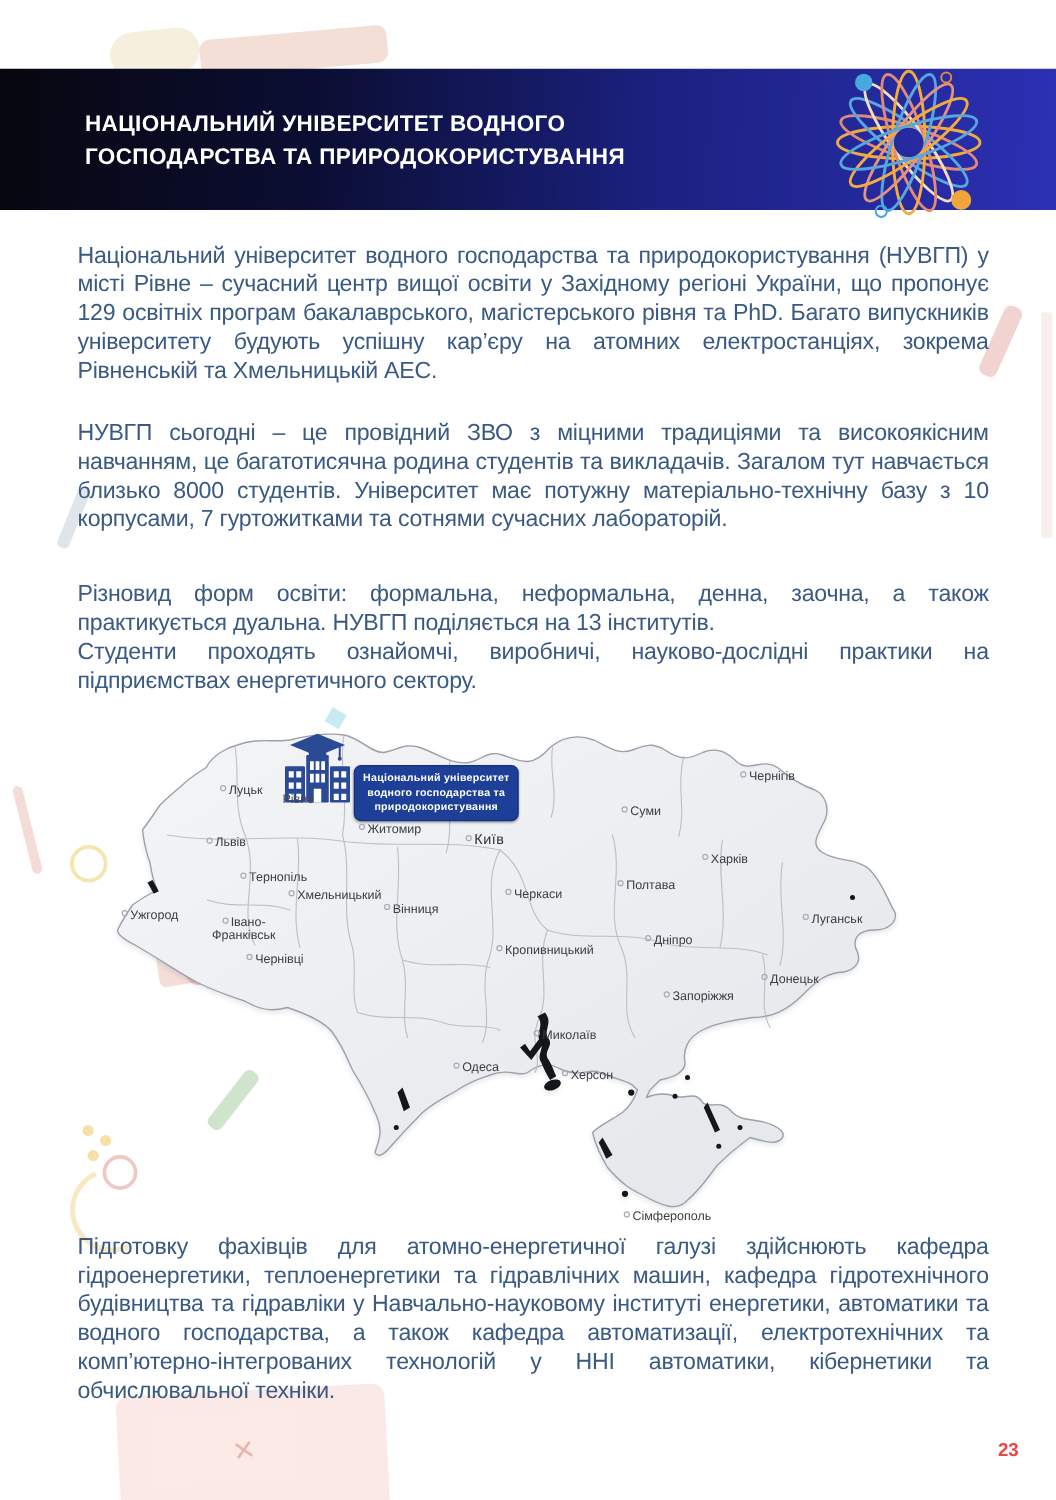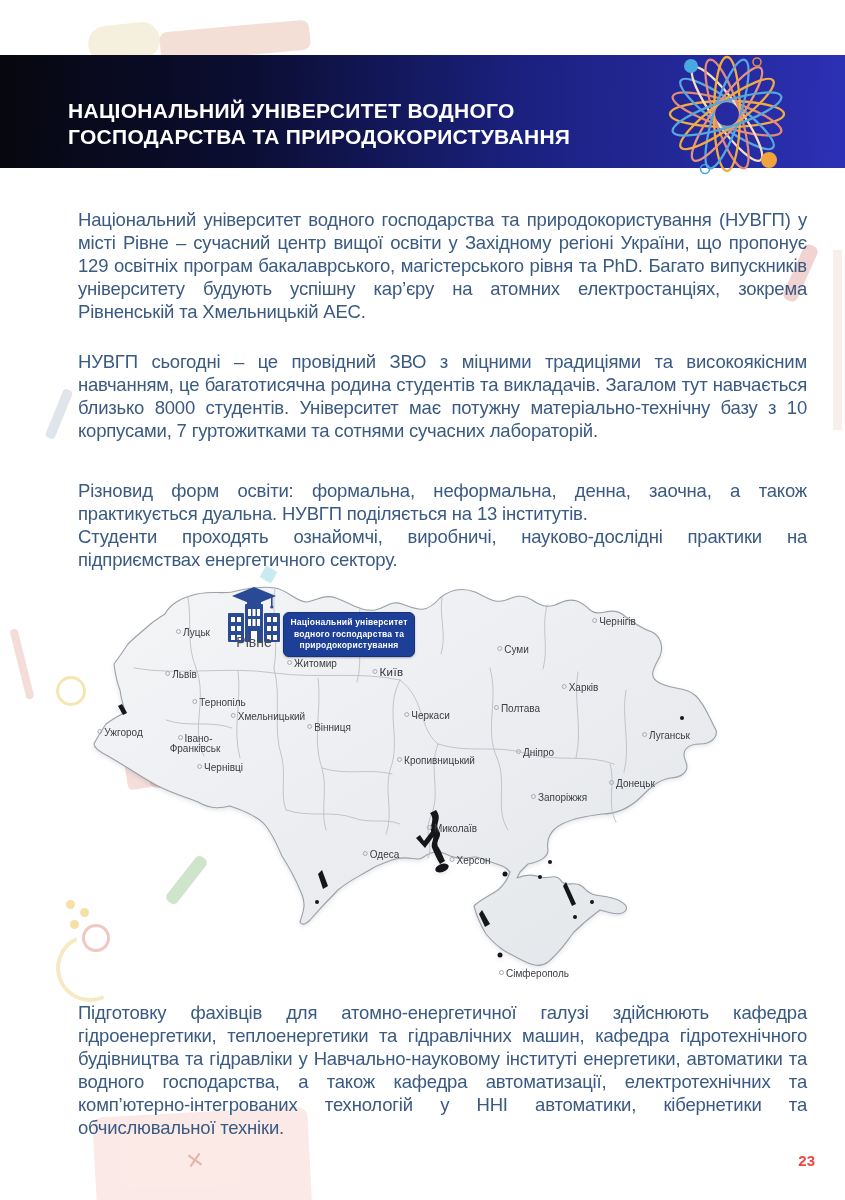--- a/index.html
+++ b/index.html
@@ -8,28 +8,28 @@
     background:#ffffff;font-family:"Liberation Sans",sans-serif;
   }
   
   .decor{position:absolute;pointer-events:none;}
   
   #banner{
     position:absolute;left:0;top:55px;width:845px;height:113px;
     background:linear-gradient(93deg,#07070f 0%,#0b0e33 30%,#1b2180 62%,var(--c-banner-to,#2c30b4) 100%);
   }
   #banner-title{
-    position:absolute;left:68px;top:43px;color:#ffffff;
-    font-size:21px;font-weight:700;line-height:26px;letter-spacing:.3px;
+    position:absolute;left:68px;top:31px;color:#ffffff;
+    font-size:18px;font-weight:700;line-height:26px;letter-spacing:.3px;
   }
   #banner-title span{display:block;white-space:nowrap;}
   #atom-logo{position:absolute;left:651px;top:40px;width:152px;height:150px;}
   
   .para{
-    position:absolute;left:62px;width:729px;margin:16px;
+    position:absolute;left:62px;width:729px;margin:0;
     color:var(--c-body,#3a5a82);
     font-size:18.5px;line-height:23px;text-align:justify;letter-spacing:-0.2px;
   }
   #p1{top:192px;} #p2{top:334px;} #p3a{top:463px;} #p3b{top:509px;} #p4{top:985px;}
   
   #map{position:absolute;left:70px;top:572px;width:660px;height:400px;}
   #map svg.ukraine{position:absolute;left:0;top:0;filter:drop-shadow(0 2px 2px rgba(40,50,70,.12));}
   .city{
     position:absolute;transform:translate(-50%,-50%);
     font-size:10px;color:#3a3d42;white-space:nowrap;line-height:10px;
@@ -43,22 +43,22 @@
   #badge-box{
     position:absolute;left:213px;top:40px;width:122px;
     background:var(--c-badge,#1d3f97);border:1px solid #16307a;border-radius:6px;
     padding:4px 4px;text-align:center;
     color:#ffffff;font-size:8.5px;font-weight:700;line-height:11.5px;letter-spacing:.2px;
     box-shadow:0 1px 2px rgba(0,0,30,.3);
   }
   #badge-box span{display:block;}
   #building-icon{position:absolute;left:156px;top:14px;width:56px;height:58px;}
   #badge-city{
-    position:absolute;left:156px;top:62px;width:56px;text-align:center;
-    font-size:14px;color:#4a4d52;
+    position:absolute;left:156px;top:62px;width:56px;
+    font-size:10px;color:#4a4d52;
   }
   
   #page-number{
     position:absolute;right:30px;top:1152px;
     color:#ef4444;font-size:15px;font-weight:700;
   }
 </style>
 </head>
 <body>
 

